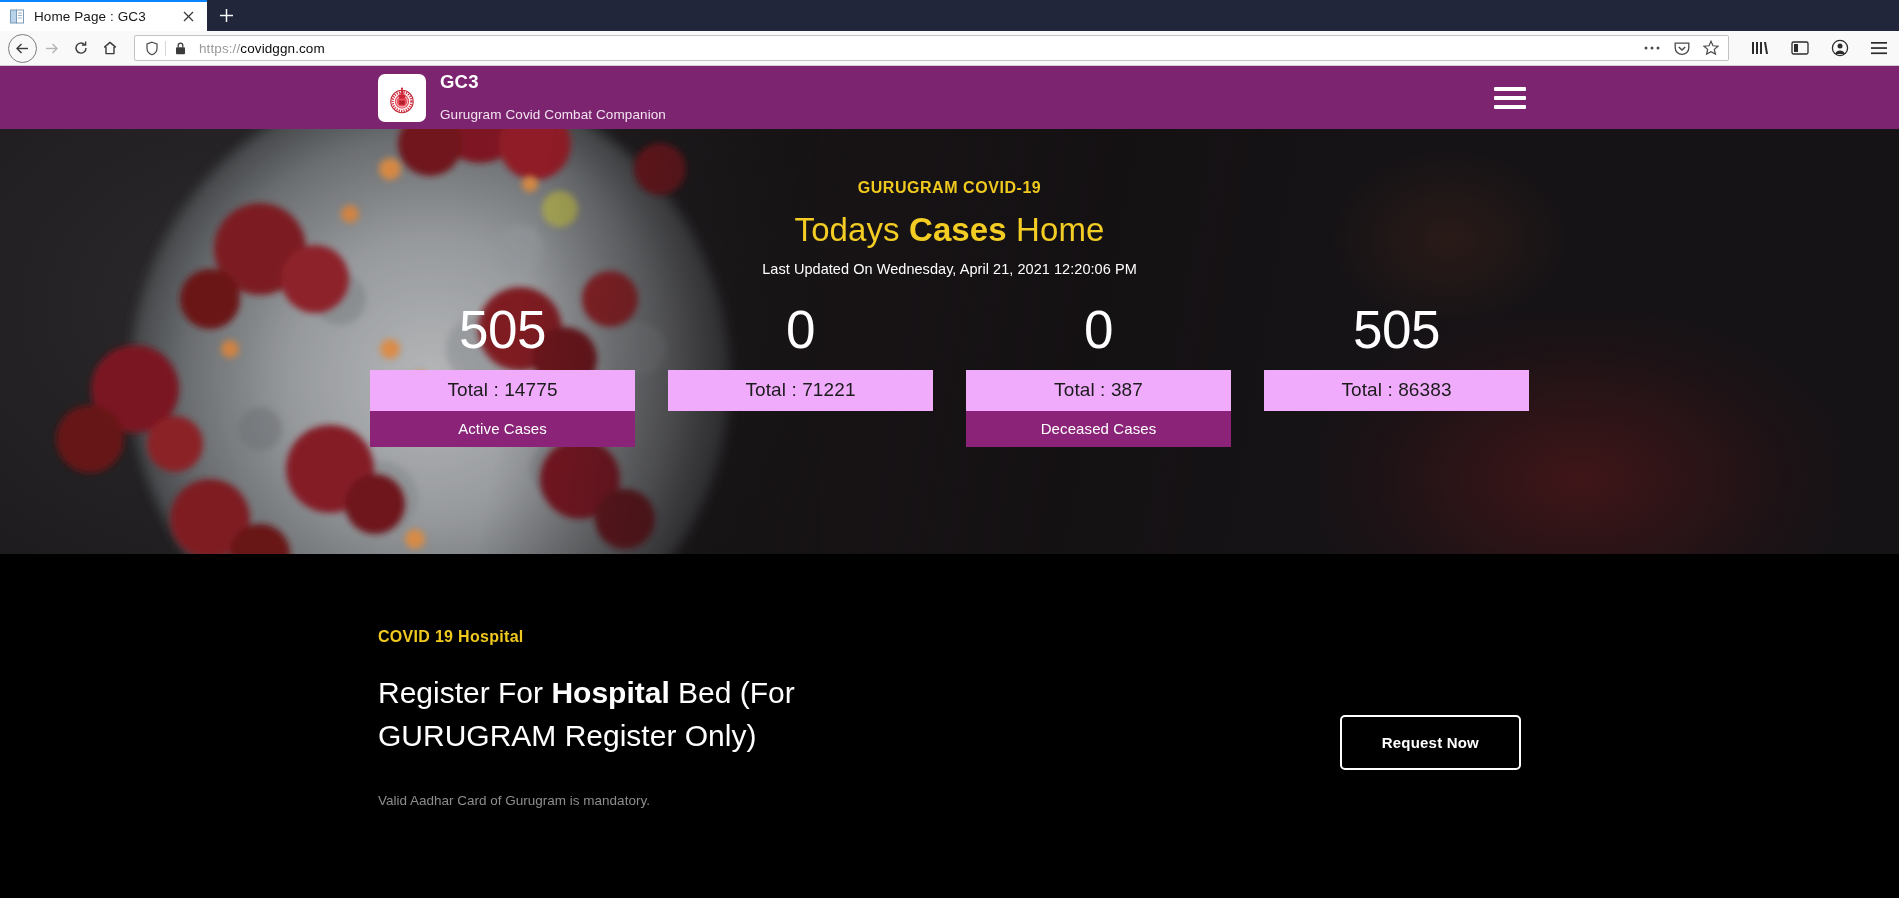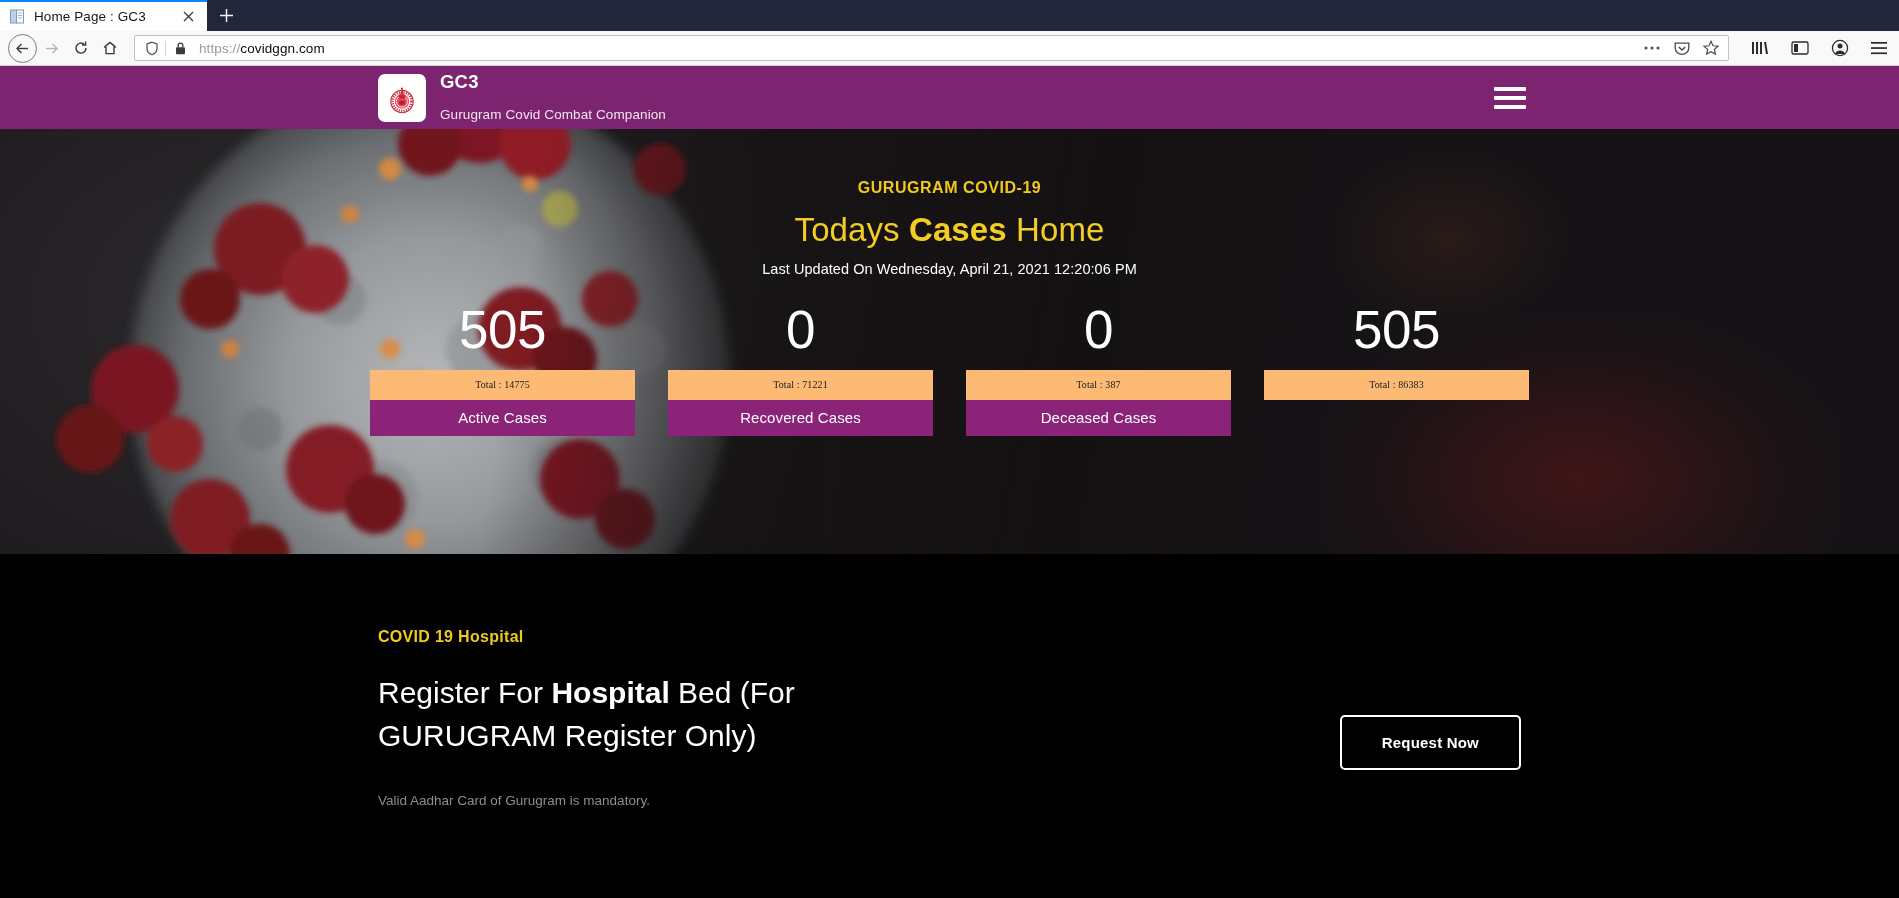--- a/index.html
+++ b/index.html
@@ -119,22 +119,22 @@
   .stats {
     position:relative; z-index:3; display:flex; justify-content:center;
     gap:33px; margin-top:25px;
   }
   .stat { width:265px; }
   .stat-count {
     color:#ffffff; font-size:53px; font-weight:300; text-align:center;
     line-height:1.05; margin-bottom:12px; letter-spacing:-.5px;
   }
   .stat-total {
-    background:#fdba74; color:#1b1b1b; font-size:10px; text-align:center;
-    padding:9px 0 10px; letter-spacing:.1px;font-family:Liberation Serif, serif;
+    background:#f0abfc; color:#1b1b1b; font-size:19px; text-align:center;
+    padding:9px 0 10px; letter-spacing:.1px;
   }
   .stat-label {
     background:#8b2478; color:#ffffff; font-size:15px; text-align:center;
     padding:9px 0 10px; letter-spacing:.1px;
   }
 
   
   .hospital { background:#000000; padding:74px 0 0 0; position:relative; }
   .hospital-inner { display:flex; align-items:center; padding:0 378px; }
   .hospital-left { flex:0 0 480px; }
@@ -391,21 +391,20 @@
 
       <div class="stats">
         <div class="stat">
           <div class="stat-count">505</div>
           <div class="stat-total">Total : 14775</div>
           <div class="stat-label">Active Cases</div>
         </div>
         <div class="stat">
           <div class="stat-count">0</div>
           <div class="stat-total">Total : 71221</div>
-          <div class="stat-label">Recovered Cases</div>
         </div>
         <div class="stat">
           <div class="stat-count">0</div>
           <div class="stat-total">Total : 387</div>
           <div class="stat-label">Deceased Cases</div>
         </div>
         <div class="stat">
           <div class="stat-count">505</div>
           <div class="stat-total">Total : 86383</div>
         </div>

